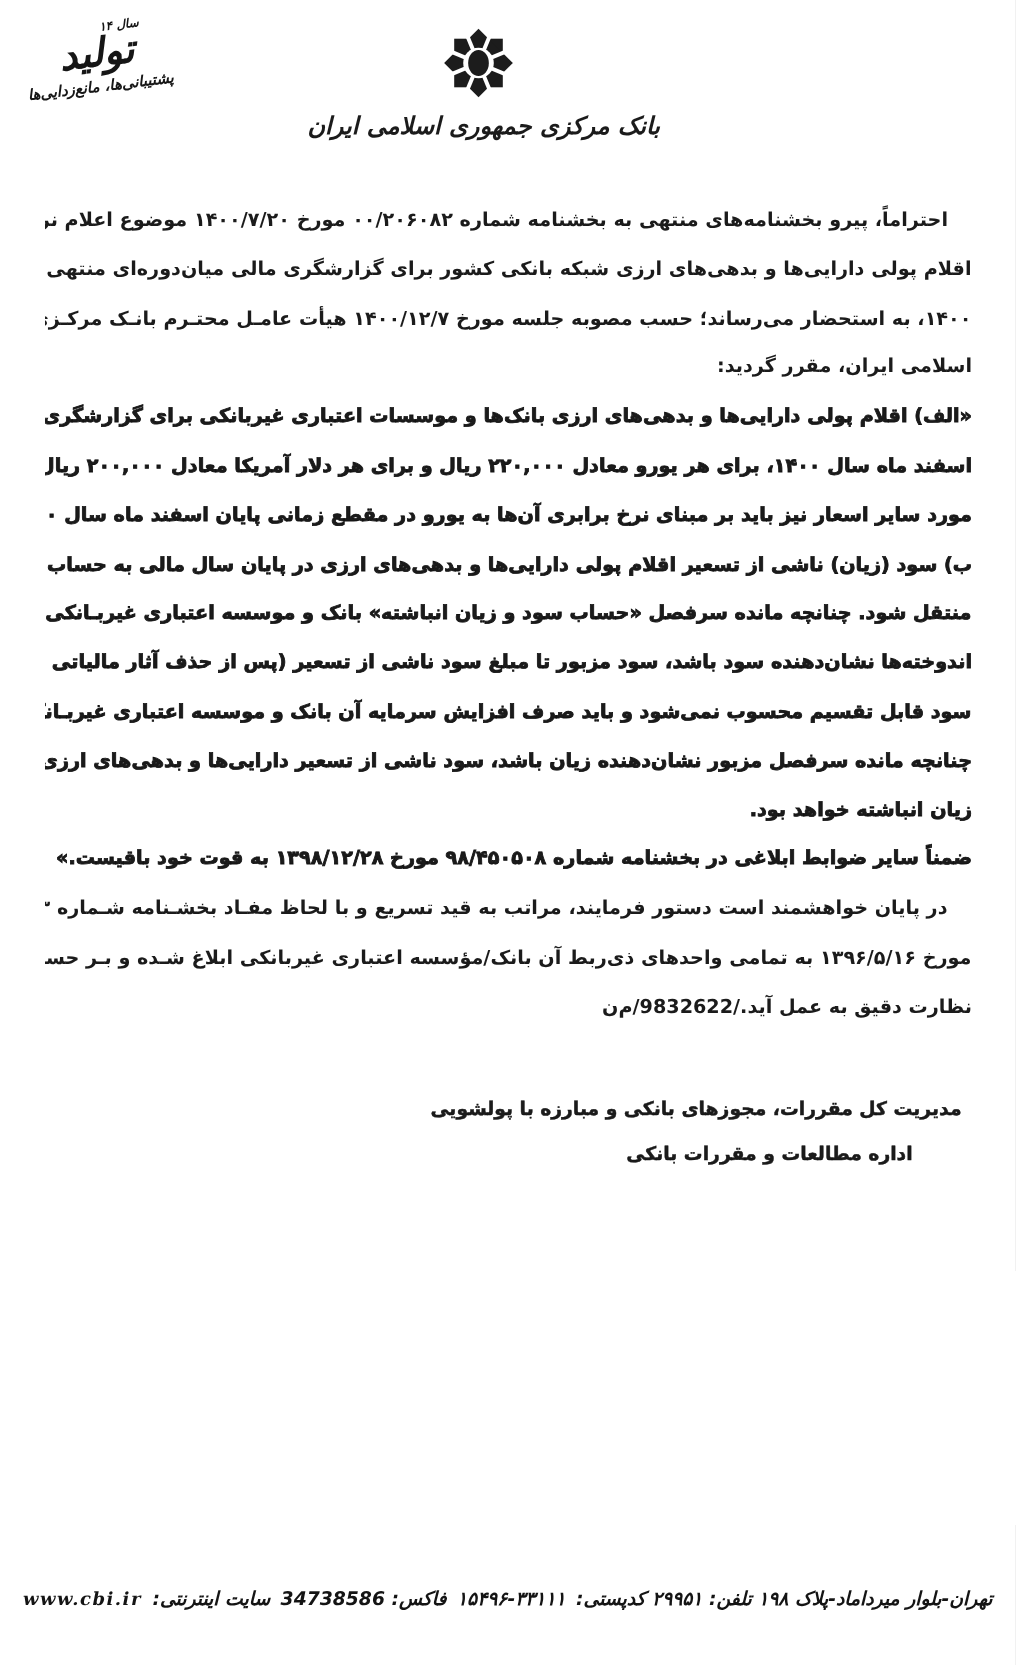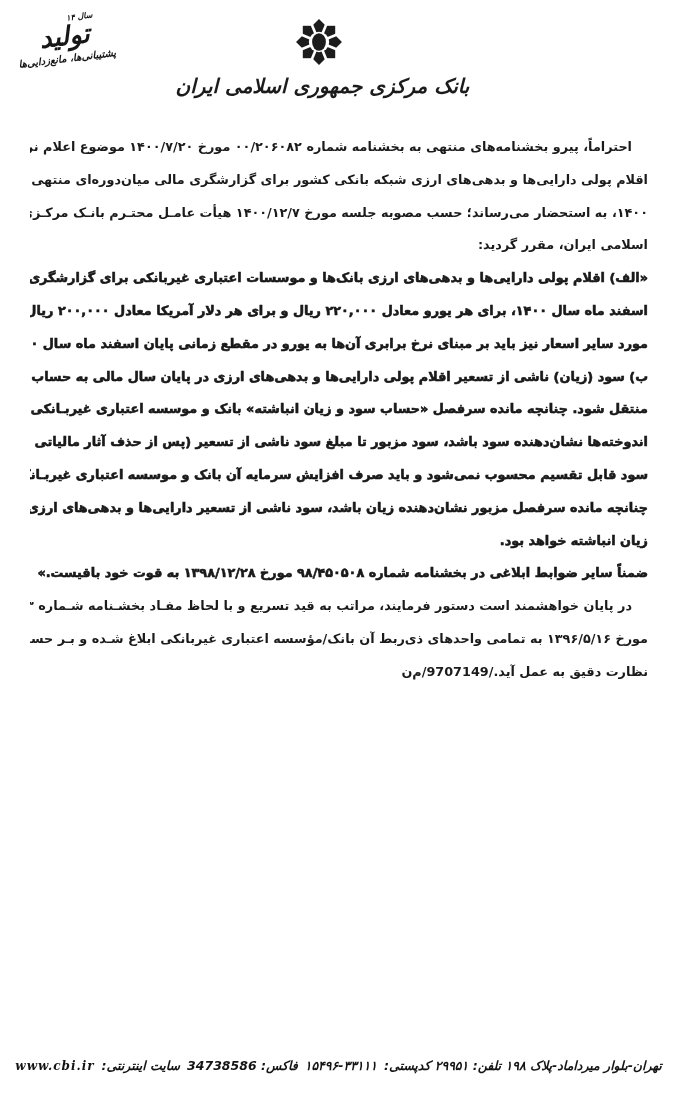--- a/index.html
+++ b/index.html
@@ -19,21 +19,21 @@
     transform:rotate(-7deg);
     text-align:center;color:#161616;
   }
   .slogan-year{font-size:8px;font-weight:700;font-style:italic;text-align:center;padding-left:34px;}
   .slogan-main{font-size:26px;font-weight:700;font-style:italic;line-height:26px;}
   .slogan-sub{font-size:10px;font-weight:700;font-style:italic;line-height:14px;margin-top:3px;}
   .emblem{position:absolute;top:12px;left:289px;width:60px;height:60px;}
   .bank-name{
     position:absolute;top:74px;left:0;right:32px;
     text-align:center;
-    font-size:20px;font-weight:700;font-style:italic;
+    font-size:16px;font-weight:700;font-style:italic;
     letter-spacing:0.5px;
   }
   
   .body-block{position:absolute;top:131px;right:29px;left:30px;font-size:12.8px;font-weight:700;}
   .ln{
     height:32.8px;line-height:32.8px;
     white-space:nowrap;overflow:hidden;
     direction:rtl;
   }
   .j{text-align:justify;text-align-last:justify;}
@@ -99,23 +99,27 @@
     <div class="ln j heavy">مورد سایر اسعار نیز باید بر مبنای نرخ برابری آن‌ها به یورو در مقطع زمانی پایان اسفند ماه سال ۱۴۰۰ عمل گردد.</div>
     <div class="ln j heavy">ب) سود (زیان) ناشی از تسعیر اقلام پولی دارایی‌ها و بدهی‌های ارزی در پایان سال مالی به حساب سود و زیان دوره</div>
     <div class="ln j heavy">منتقل شود. چنانچه مانده سرفصل «حساب سود و زیان انباشته» بانک و موسسه اعتباری غیربـانکی قبـل از تخصـیص</div>
     <div class="ln j heavy">اندوخته‌ها نشان‌دهنده سود باشد، سود مزبور تا مبلغ سود ناشی از تسعیر (پس از حذف آثار مالیاتی احتمالی) به عنوان</div>
     <div class="ln j heavy">سود قابل تقسیم محسوب نمی‌شود و باید صرف افزایش سرمایه آن بانک و موسسه اعتباری غیربـانکی گـردد. ضـمناً</div>
     <div class="ln j heavy">چنانچه مانده سرفصل مزبور نشان‌دهنده زیان باشد، سود ناشی از تسعیر دارایی‌ها و بدهی‌های ارزی، صرفاً کاهنـده</div>
     <div class="ln r heavy">زیان انباشته خواهد بود.</div>
     <div class="ln r heavy">ضمناً سایر ضوابط ابلاغی در بخشنامه شماره ۹۸/۴۵۰۵۰۸ مورخ ۱۳۹۸/۱۲/۲۸ به قوت خود باقیست.»</div>
     <div class="ln j ind">در پایان خواهشمند است دستور فرمایند، مراتب به قید تسریع و با لحاظ مفـاد بخشـنامه شـماره ٩٦/١٤٩١٥٣</div>
     <div class="ln j">مورخ ۱۳۹۶/۵/۱۶ به تمامی واحدهای ذی‌ربط آن بانک/مؤسسه اعتباری غیربانکی ابلاغ شـده و بـر حسـن اجـرای آن</div>
-    <div class="ln r">نظارت دقیق به عمل آید./9707149/م‌ن</div>
+    <div class="ln r">نظارت دقیق به عمل آید./9832622/م‌ن</div>
   </div>
 
+  <div class="signature">
+    <div class="sig-ln">مدیریت کل مقررات، مجوزهای بانکی و مبارزه با پولشویی</div>
+    <div class="sig-ln">اداره مطالعات و مقررات بانکی</div>
+  </div>
 
   <div class="footer">
     <span>تهران-بلوار میرداماد-پلاک ۱۹۸ تلفن: ۲۹۹۵۱ کدپستی:</span>
     <span class="ltr">۱۵۴۹۶-۳۳۱۱۱</span>
     <span>فاکس: 34738586</span>
     <span>سایت اینترنتی:</span>
     <span class="site">www.cbi.ir</span>
   </div>
 
 </div>

